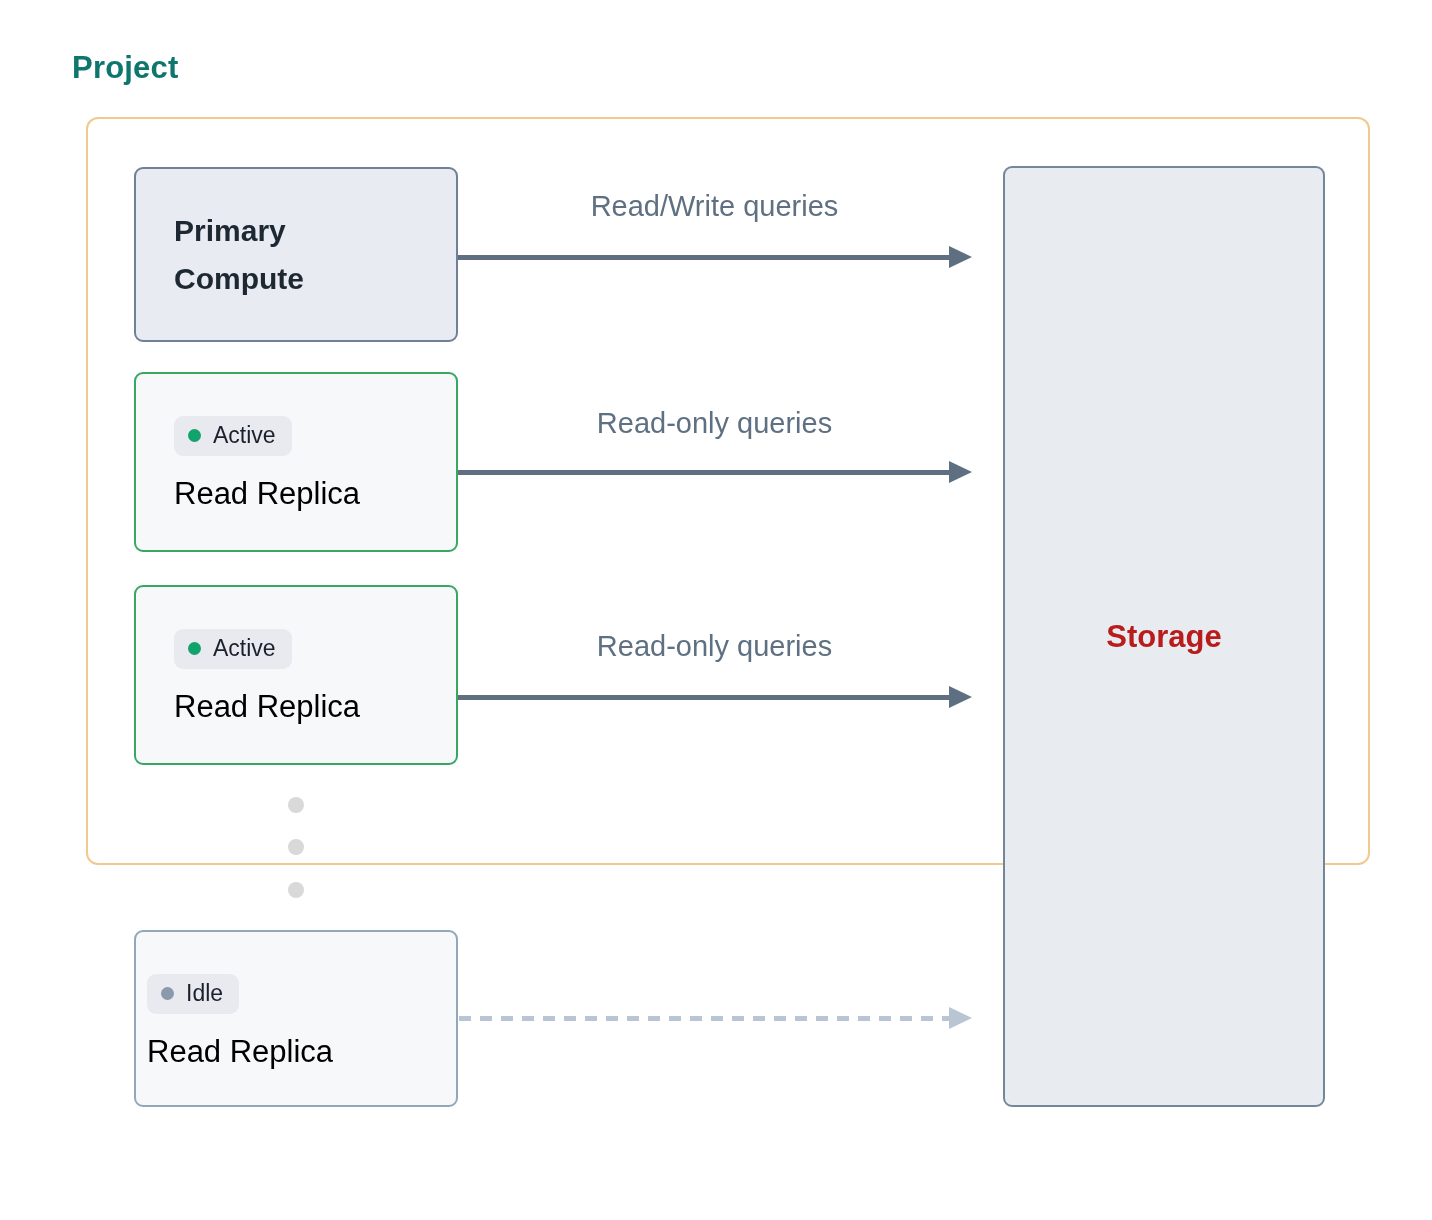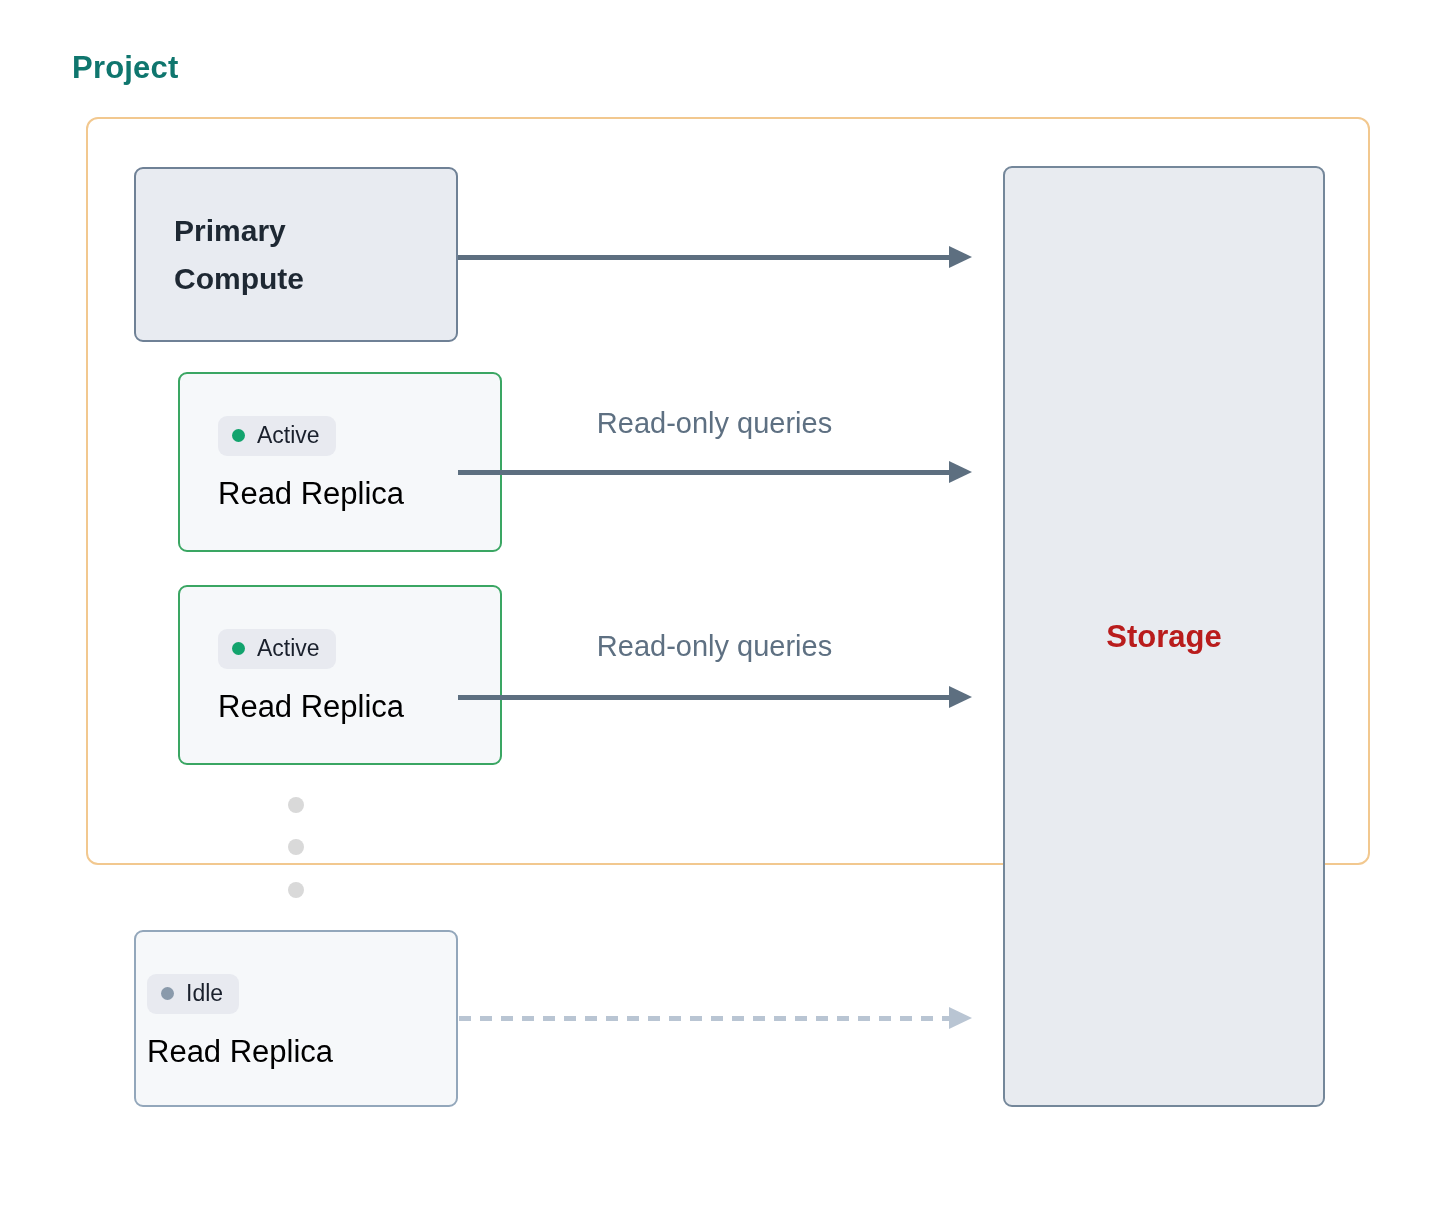--- a/index.html
+++ b/index.html
@@ -32,21 +32,21 @@
   }
   .node-primary .node-title {
     font-size: 30px; font-weight: 700; color: #1e2833;
     line-height: 1.6; max-width: 200px;
   }
   .node-replica {
     left: 46px; width: 324px; height: 180px;
     background: #f6f8fa;
     padding: 42px 0 0 38px;
   }
-  .node-replica.active { border: 2px solid #3aa663; margin-left: 44px; }
+  .node-replica.active { border: 2px solid #3aa663; }
   .node-replica.idle   { border: 2px solid #93a7bb; height: 177px; padding-left: 11px; }
   .replica-1 { top: 253px; }
   .replica-2 { top: 466px; }
   .replica-3 { top: 811px; }
   .status-badge {
     display: inline-flex; align-items: center; gap: 12px;
     background: #e8eaf0; border-radius: 9px;
     padding: 6px 16px 7px 14px;
   }
   .status-dot {
@@ -146,20 +146,21 @@
       <span class="status-dot idle"></span>
       <span class="status-label">Idle</span>
     </div>
     <div class="replica-name">Read Replica</div>
   </div>
 
   <div class="node node-storage">
     <div class="node-title">Storage</div>
   </div>
 
+  <div class="edge-label label-1">Read/Write queries</div>
   <div class="edge-line line-1"></div>
   <div class="edge-head head-1"></div>
 
   <div class="edge-label label-2">Read-only queries</div>
   <div class="edge-line line-2"></div>
   <div class="edge-head head-2"></div>
 
   <div class="edge-label label-3">Read-only queries</div>
   <div class="edge-line line-3"></div>
   <div class="edge-head head-3"></div>

